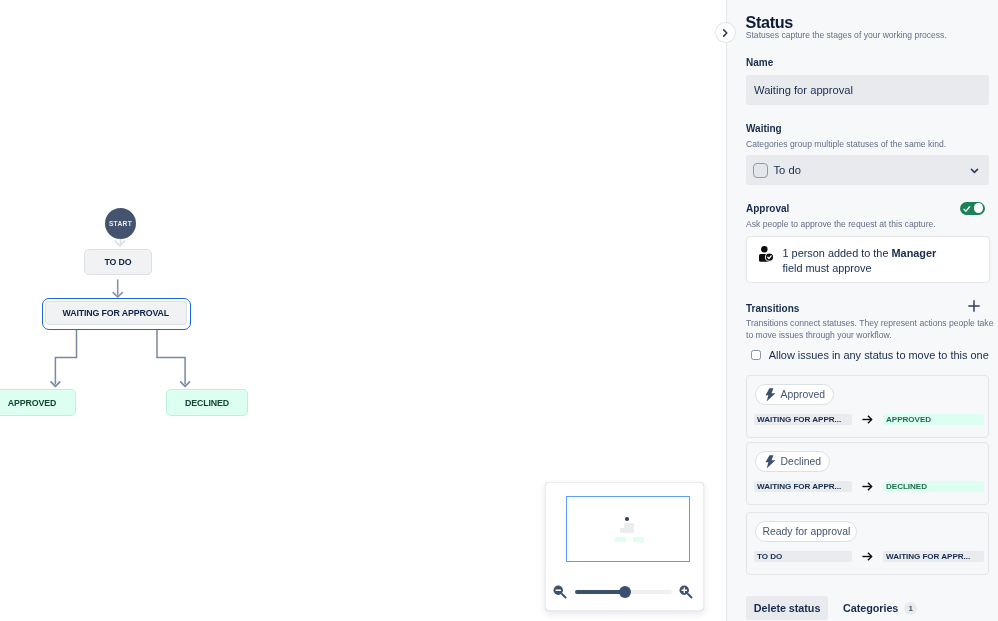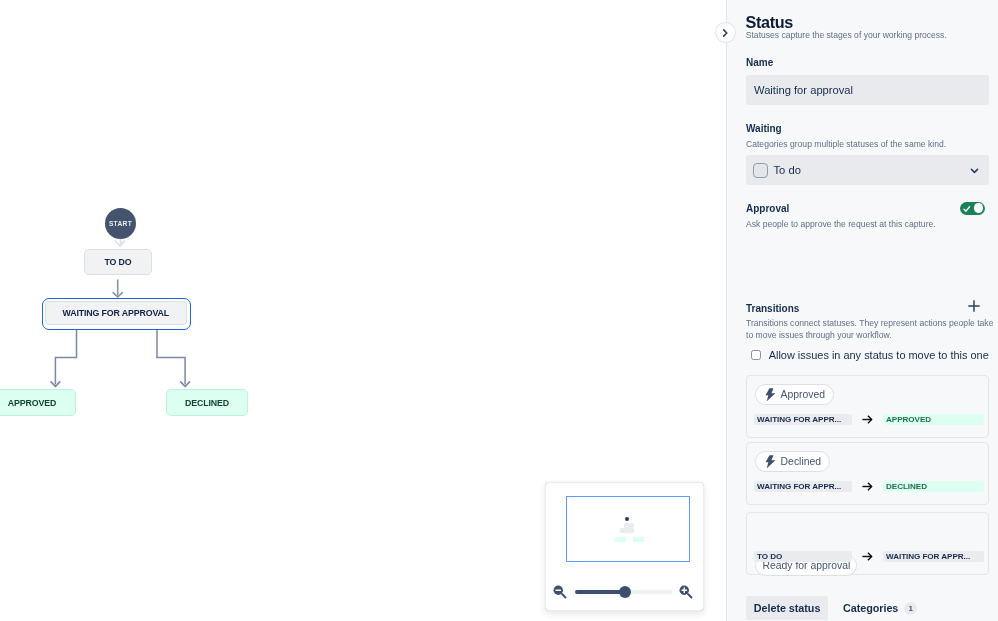--- a/index.html
+++ b/index.html
@@ -116,21 +116,21 @@
   .tchip .bolt{margin-right:4.7px;margin-left:-1.6px;display:flex;align-items:center;}
   .trow{position:absolute;left:7px;top:37px;display:flex;align-items:center;}
   .tlozenge{height:11px;border-radius:2px;display:flex;align-items:center;box-sizing:border-box;
       padding:0 3px;font-size:8.1px;font-weight:700;letter-spacing:-.05px;overflow:hidden;
       white-space:nowrap;width:98px;flex:0 0 auto;}
   .trow .tlozenge:last-child{width:101px;}
   .lz-grey{background:#E9EBEF;color:#172B4D;}
   .lz-green{background:#DCFFF1;color:#216E4E;}
   .tarrow{margin:0 0 0 9px;width:13px;height:13px;display:flex;align-items:center;line-height:0;}
   .trow .tlozenge + .tarrow + .tlozenge{margin-left:9px;}
-  .tchip.nobolt{padding:0 6px 0 6.5px;margin-top:34px;}
+  .tchip.nobolt{padding:0 6px 0 6.5px;}
 
   .footer{position:absolute;left:727px;top:590px;width:271px;height:31px;background:#F7F8F9;}
 
   .fbtn{position:absolute;top:6px;height:24px;border-radius:3px;display:flex;align-items:center;
       padding:0 8px;font-size:10.8px;font-weight:700;color:#172B4D;box-sizing:border-box;
       letter-spacing:-.05px;}
   .fbtn-del{left:18.8px;background:#E8EAEE;}
   .fbtn-props{left:116px;background:transparent;padding:0;}
   .fbadge{margin-left:6px;min-width:13px;height:13px;border-radius:7px;background:#E8EAEE;
       color:#44546F;font-size:8px;font-weight:600;display:flex;align-items:center;
@@ -234,20 +234,33 @@
 
   <div class="fld-label appr-label">Approval</div>
   <div class="fld-desc appr-desc">Ask people to approve the request at this capture.</div>
   <div class="toggle">
     <div class="toggle-check"><svg width="9.6" height="9.6" viewBox="0 0 24 24" fill="none" stroke="#fff" stroke-width="3.3" stroke-linecap="round" stroke-linejoin="round">
           <polyline points="5,13 10,18 19,6.8"></polyline>
         </svg></div>
     <div class="toggle-knob"></div>
   </div>
 
+  <div class="appr-card">
+    <div class="appr-icon"><svg width="14" height="16" viewBox="0 0 14 16" shape-rendering="geometricPrecision">
+          <g fill="#0C0D0E">
+            <circle cx="5.3" cy="3.25" r="3.25"></circle>
+            <path d="M0 14.2 V9.55 a1.55 1.55 0 0 1 1.55-1.55 h7.2 a1.55 1.55 0 0 1 1.55 1.55 v4.65 a1.55 1.55 0 0 1 -1.55 1.55 h-7.2 A1.55 1.55 0 0 1 0 14.2 Z"></path>
+            <circle cx="10.45" cy="11.15" r="4.05" stroke="#fff" stroke-width="1.0"></circle>
+          </g>
+          <path d="M8.75 11.3 L9.95 12.55 L12.1 9.85" fill="none" stroke="#fff" stroke-width="1.35" stroke-linecap="round" stroke-linejoin="round"></path>
+        </svg></div>
+    <div class="appr-text">
+      <span>1 person added to the </span><b>Manager</b><span> field must approve</span>
+    </div>
+  </div>
 
   <div class="fld-label tr-label">Transitions</div>
   <div class="fld-desc tr-desc"><span>Transitions connect statuses. They represent actions people take</span><br><span>to move issues through your workflow.</span></div>
   <div class="tr-add"><svg width="14" height="14" viewBox="0 0 24 24" fill="none" stroke="#2C3E5D" stroke-width="2.5" stroke-linecap="butt">
         <path d="M12 2.3 L12 21.7 M2.3 12 L21.7 12"></path>
       </svg></div>
 
   <div class="allow-row">
     <div class="allow-box"></div>
     <div class="allow-text">Allow issues in any status to move to this one</div>

